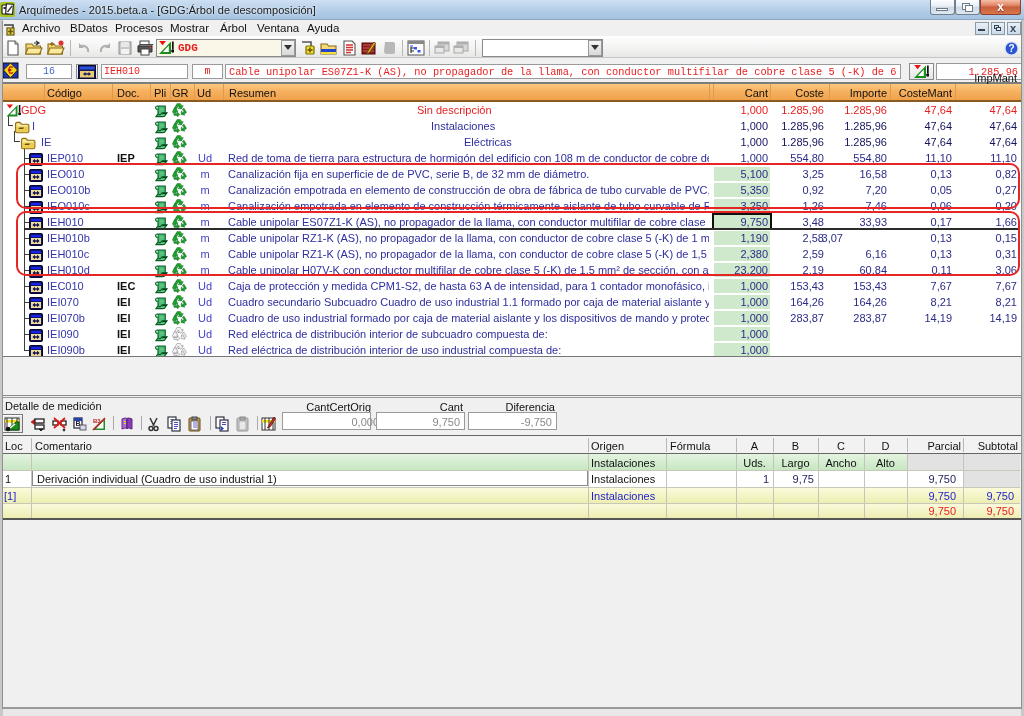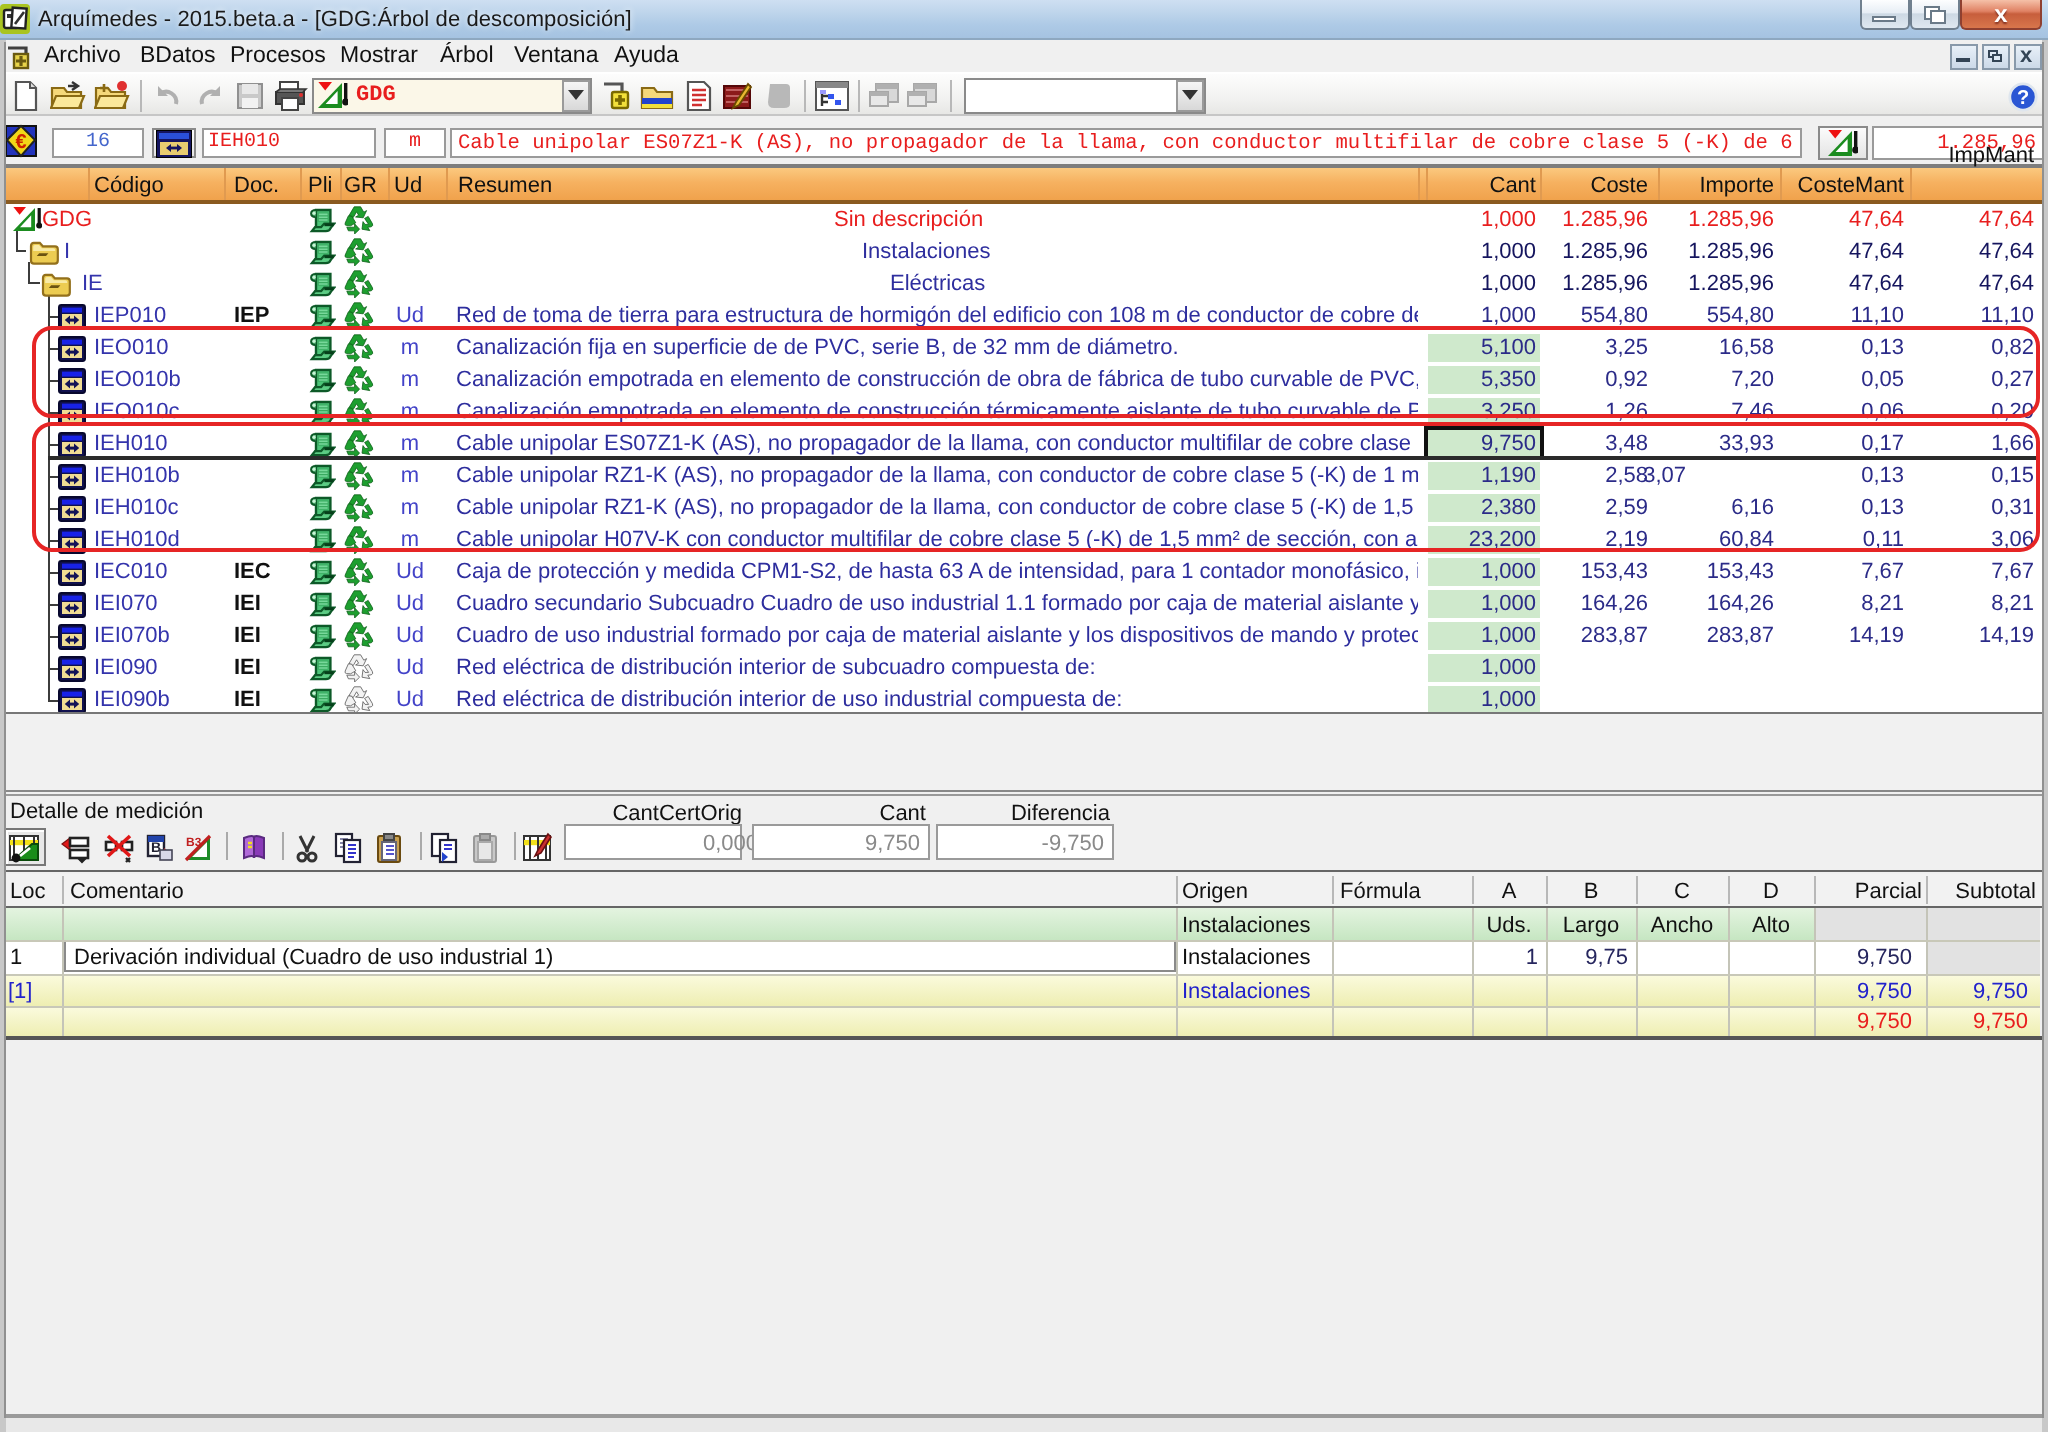--- a/index.html
+++ b/index.html
@@ -296,21 +296,21 @@
       <path d="M6.5 9.6 l1.6 -1.8 h5 l-1.8 2.2 q-.4 1.6 -2.4 1.6 h-7 l1.6 -2 z" fill="#5ccc84" stroke="#0d5a28" stroke-width="1.1"></path>
       <path d="M8.2 8.4 h4.6" stroke="#063f1a" stroke-width="1.4"></path>
     </svg></div>
 <div class="a" style="left:172px;top:135px"><svg width="15" height="14" viewBox="0 0 15 14">
       <g fill="#1d9f2f" stroke="#0c5f18" stroke-width="0.4">
         <path d="M5.1 0.4 L8.3 0.4 L9.9 3.1 L11.3 2.3 L9.6 5.9 L5.8 5.5 L7.3 4.6 L6.3 2.9 L4.6 5.8 L2.5 4.8 Z"></path>
         <path d="M3.9 5.1 L5.9 8.4 L3.3 9.9 L1.2 9.8 Q0.2 9.6 0.6 8.5 L2.2 4.9 Z M1.4 10.6 L5.3 10.6 L5.3 8.9 L7.8 11.6 L5.3 14 L5.3 12.4 L2.2 12.4 Z"></path>
         <path d="M10.3 6.2 L12.1 5.2 L14.2 8.8 Q14.8 9.9 13.6 10.4 L11.9 10.6 L12.9 12.3 L9 11.6 L9.5 7.8 L10.5 9.2 L12.3 9.2 Z"></path>
       </g>
     </svg></div>
-<div class="a t11" style="left:445px;top:134px;width:264px;overflow:hidden;color:#2e2e9e">Eléctricas</div>
+<div class="a t11" style="left:464px;top:134px;width:264px;overflow:hidden;color:#2e2e9e">Eléctricas</div>
 <div class="a t11 r" style="left:688px;top:134px;width:80px;color:#15155e">1,000</div>
 <div class="a t11 r" style="left:744px;top:134px;width:80px;color:#15155e">1.285,96</div>
 <div class="a t11 r" style="left:807px;top:134px;width:80px;color:#15155e">1.285,96</div>
 <div class="a t11 r" style="left:872px;top:134px;width:80px;color:#15155e">47,64</div>
 <div class="a t11 r" style="left:937px;top:134px;width:80px;color:#15155e">47,64</div>
 <div class="a" style="left:24px;top:158px;width:5px;height:1px;background:#3c3c3c"></div>
 <div class="a" style="left:29px;top:152px"><svg width="14" height="13" viewBox="0 0 14 13">
       <rect x=".5" y=".5" width="13" height="12" rx="1.2" fill="#10104e" stroke="#08082e"></rect>
       <rect x="2" y="1.8" width="10" height="2.5" fill="#1822e8"></rect>
       <rect x="2" y="5" width="10" height="6" fill="#f0dc94"></rect>

